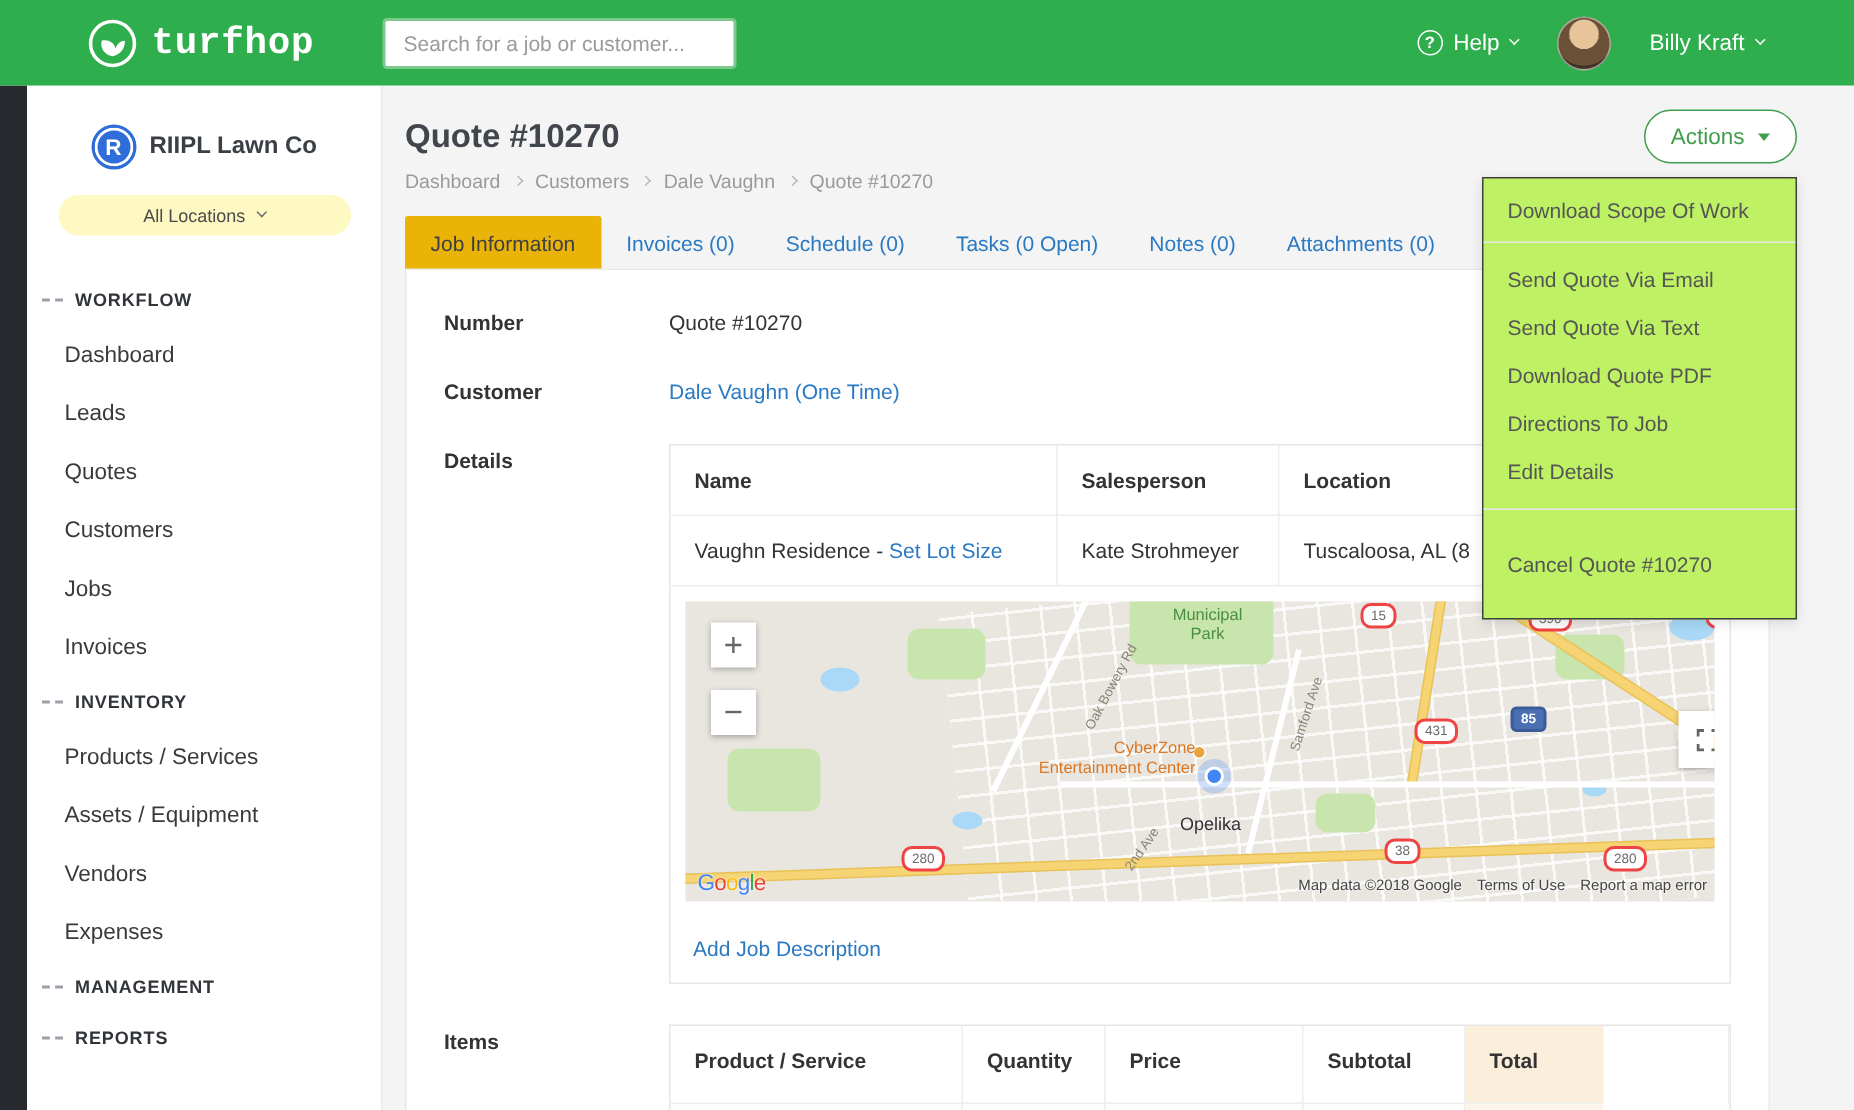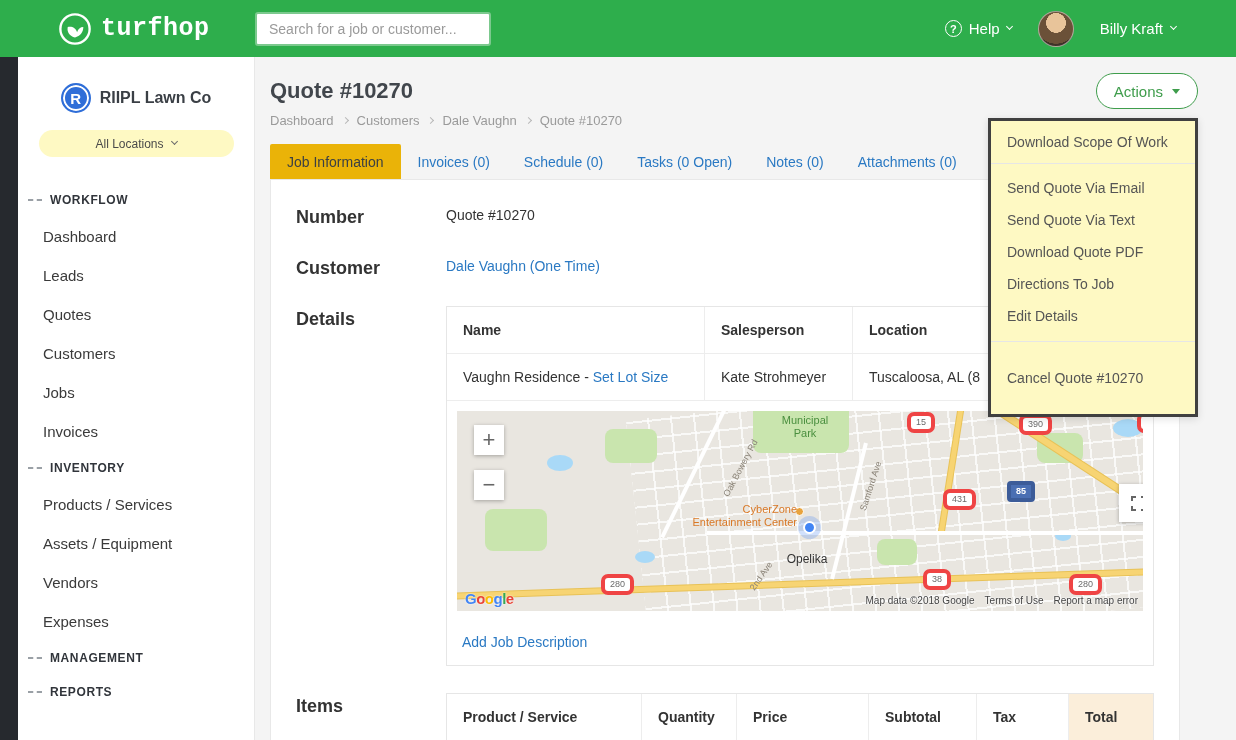--- a/index.html
+++ b/index.html
@@ -37,32 +37,32 @@
   .main { position:absolute; top:57px; left:255px; right:0; bottom:0; background:#f4f4f4; }
   .page-head { padding:21px 0 0 15px; }
   .page-title { font-size:22px; font-weight:bold; color:#41464c; }
   .breadcrumb { display:flex; align-items:center; gap:9px; margin-top:9px; font-size:13px; color:#9a9a9a; }
   .crumb { cursor:pointer; }
   .bsep { display:inline-block; width:5px; height:5px; border-right:1.5px solid #b8b8b8; border-bottom:1.5px solid #b8b8b8; transform:rotate(-45deg); }
 
   .actions-btn { position:absolute; top:16px; right:38px; height:36px; padding:0 17px; display:flex; align-items:center; gap:9px; background:#fff; border:1px solid #3f9d4c; border-radius:18px; color:#3f9d4c; font-size:15px; font-family:inherit; cursor:pointer; z-index:25; }
   .caret { width:0; height:0; border-left:4px solid transparent; border-right:4px solid transparent; border-top:5px solid currentColor; }
 
-  .menu { position:absolute; top:61px; right:38px; width:210px; background:#fef9c3; border:3px solid #404040; box-shadow:0 2px 8px rgba(0,0,0,.12); z-index:24; }
+  .menu { position:absolute; top:61px; right:38px; width:210px; background:#bef264; border:1px solid #404040; box-shadow:0 2px 8px rgba(0,0,0,.12); z-index:24; }
   .menu-item { padding:8px 16px; font-size:14px; color:#555; cursor:pointer; }
   .menu-item.first { padding:13px 16px; border-bottom:1px solid #e6e6e6; margin-bottom:8px; }
   .menu-item.last { margin-top:9px; border-top:1px solid #e6e6e6; padding:28px 16px; }
 
   .tabs { display:flex; margin:16px 0 0 15px; }
   .tab { height:35px; display:flex; align-items:center; padding:0 17px; font-size:14px; color:#2a79c3; cursor:pointer; }
   .tab.active { background:#eab308; color:#3c4043; margin-bottom:-1px; z-index:2; border-top-left-radius:2px; border-top-right-radius:2px; }
 
   .card { margin:0 56px 0 15px; background:#fff; border:1px solid #e8e8e8; padding:24px 25px 0; min-height:620px; position:relative; z-index:1; }
   .field { display:flex; margin-bottom:27px; }
-  .field-label { width:150px; flex:none; font-size:18px; font-weight:bold; color:#333; padding-top:3px; }
+  .field-label { width:150px; flex:none; font-size:14px; font-weight:bold; color:#333; padding-top:3px; }
   .field-value { font-size:14px; color:#333; padding-top:3px; }
   a.link, .link { color:#2a79c3; text-decoration:none; cursor:pointer; }
 
   .details-box { flex:1; border:1px solid #e6e6e6; }
   .dt { display:grid; grid-template-columns:258px 148px 1fr; }
   .dt-cell { padding:15px 16px; font-size:14px; color:#333; border-bottom:1px solid #ededed; border-right:1px solid #ededed; }
   .dt-cell.hdr { font-weight:bold; }
   .dt-cell.noright { border-right:none; }
   .add-desc { display:inline-block; margin:13px 15px 15px; font-size:14px; }
 
@@ -70,36 +70,36 @@
   .map { position:relative; height:200px; margin:10px; overflow:hidden; background:#e9e6e0; cursor:grab; }
   .map-grid { position:absolute; left:180px; top:-20px; right:-40px; bottom:-20px; transform:rotate(-6deg);
     background-image:
       repeating-linear-gradient(0deg, transparent 0 15px, rgba(255,255,255,.75) 15px 17px),
       repeating-linear-gradient(90deg, transparent 0 21px, rgba(255,255,255,.75) 21px 23px); }
   .patch { position:absolute; background:#c9e5ae; border-radius:8px; }
   .water { position:absolute; background:#a9d9f7; border-radius:50%; }
   .road { position:absolute; background:#fff; }
   .hwy { position:absolute; background:#f7d473; box-shadow:0 0 0 1px #e8c257; }
   .street { position:absolute; font-size:9px; color:#8a8377; white-space:nowrap; }
-  .shield { position:absolute; background:#fff; border:4px solid #ef4444; border-radius:7px; font-size:9px; color:#6b6b6b; padding:1px 5px; line-height:11px; }
+  .shield { position:absolute; background:#fff; border:2px solid #ef4444; border-radius:7px; font-size:9px; color:#6b6b6b; padding:1px 5px; line-height:11px; }
   .shield.interstate { background:#4a6fb3; border-color:#3c5c99; border-radius:4px; color:#fff; font-weight:bold; }
   .park-label { position:absolute; left:300px; top:3px; width:96px; text-align:center; color:#4a8f3f; font-size:11px; line-height:13px; }
   .cyber-label { position:absolute; left:188px; top:92px; width:152px; text-align:right; color:#d97826; font-size:11px; line-height:13px; }
   .poi-dot { position:absolute; left:338px; top:96px; width:9px; height:9px; background:#e8a33d; border:1.5px solid #fff; border-radius:50%; }
   .city-label { position:absolute; left:308px; top:141px; width:84px; text-align:center; color:#333; font-size:12px; }
   .marker { position:absolute; left:346px; top:110px; width:13px; height:13px; background:#4285f4; border:2px solid #fff; border-radius:50%; box-shadow:0 0 0 5px rgba(66,133,244,.25); }
   .zoom-btn { position:absolute; left:17px; width:30px; height:30px; background:#fff; box-shadow:0 1px 4px rgba(0,0,0,.3); font-size:22px; color:#666; display:flex; align-items:center; justify-content:center; cursor:pointer; }
   .zoom-in { top:14px; }
   .zoom-out { top:59px; }
   .maptype { position:absolute; left:533px; top:13px; display:flex; box-shadow:0 1px 4px rgba(0,0,0,.3); }
   .mt-btn { background:#fff; height:35px; padding:0 15px; font-size:15px; color:#565656; display:flex; align-items:center; cursor:pointer; }
   .mt-btn.sel { font-weight:bold; color:#202124; }
   .mt-btn + .mt-btn { border-left:1px solid #e6e6e6; }
   .fs-btn { position:absolute; left:662px; top:73px; width:38px; height:38px; background:#fff; box-shadow:0 1px 4px rgba(0,0,0,.3); display:flex; align-items:center; justify-content:center; cursor:pointer; }
-  .glogo { position:absolute; left:8px; bottom:4px; font-size:15px; font-weight:bold; letter-spacing:-.5px; text-shadow:0 0 2px #fff; }
+  .glogo { position:absolute; left:8px; bottom:4px; font-size:15px; font-weight:normal; letter-spacing:-.5px; text-shadow:0 0 2px #fff; }
   .c-blue{color:#4285F4} .c-red{color:#EA4335} .c-yellow{color:#FBBC05} .c-green{color:#34A853}
   .attr { position:absolute; right:5px; bottom:5px; display:flex; gap:10px; font-size:10px; color:#444; text-shadow:0 0 2px #fff, 0 0 2px #fff; }
   .attr span { cursor:pointer; }
 
   
   .items-table { flex:1; border:1px solid #e6e6e6; border-bottom:none; display:grid; grid-template-columns:195px 95px 132px 108px 92px 1fr; }
   .it-cell { padding:15px 16px; font-size:14px; color:#333; font-weight:bold; border-right:1px solid #ededed; border-bottom:1px solid #ededed; }
   .it-cell.noright { border-right:none; }
   .it-cell.total { background:#fbeeda; }
   .it-empty { height:52px; border-right:1px solid #ededed; }
@@ -311,21 +311,20 @@
         </div>
       </div>
 
       <div class="field">
         <div class="field-label">Items</div>
         <div class="items-table">
           <div class="it-cell">Product / Service</div>
           <div class="it-cell">Quantity</div>
           <div class="it-cell">Price</div>
           <div class="it-cell">Subtotal</div>
-          <div class="it-cell">Tax</div>
           <div class="it-cell total noright">Total</div>
           <div class="it-empty"></div>
           <div class="it-empty"></div>
           <div class="it-empty"></div>
           <div class="it-empty"></div>
           <div class="it-empty"></div>
           <div class="it-empty total noright"></div>
         </div>
       </div>
 

